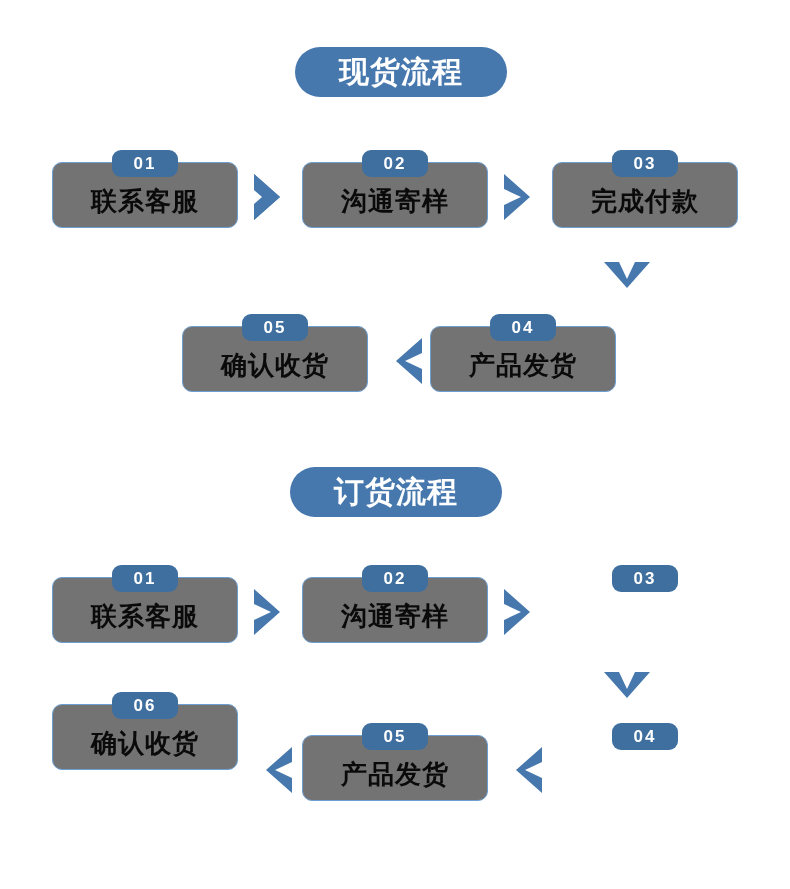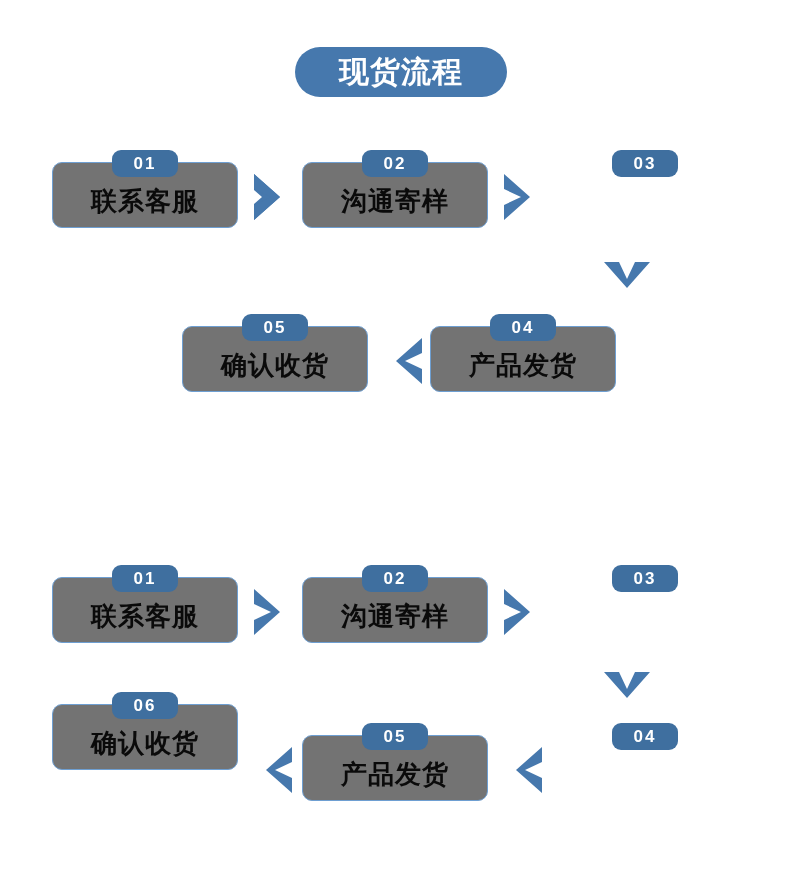--- a/index.html
+++ b/index.html
@@ -138,20 +138,23 @@
   <div class="arrow" style="left:500px; top:172px;">
     <svg width="44" height="50" viewBox="0 0 44 50" aria-hidden="true">
       <path d="M4 2 L30 25 L4 48 L4 33 L21 25 L4 17 Z" fill="#4678ad"></path>
     </svg>
   </div>
 
   <div class="step" style="left:552px; top:150px;">
     <div class="step-badge">
       <span class="step-badge-text">03</span>
     </div>
+    <div class="step-box">
+      <span class="step-label">完成付款</span>
+    </div>
   </div>
 
   <div class="arrow" style="left:602px; top:258px;">
     <svg width="50" height="44" viewBox="0 0 50 44" aria-hidden="true">
       <path d="M2 4 L25 30 L48 4 L33 4 L25 21 L17 4 Z" fill="#4678ad"></path>
     </svg>
   </div>
 
   <div class="step" style="left:182px; top:314px;">
     <div class="step-badge">
@@ -170,20 +173,23 @@
 
   <div class="step" style="left:430px; top:314px;">
     <div class="step-badge">
       <span class="step-badge-text">04</span>
     </div>
     <div class="step-box">
       <span class="step-label">产品发货</span>
     </div>
   </div>
 
+  <div class="title-pill" style="left:290px; top:467px;">
+    <span class="title-pill-text">订货流程</span>
+  </div>
 
   <div class="step" style="left:52px; top:565px;">
     <div class="step-badge">
       <span class="step-badge-text">01</span>
     </div>
     <div class="step-box">
       <span class="step-label">联系客服</span>
     </div>
   </div>
 

